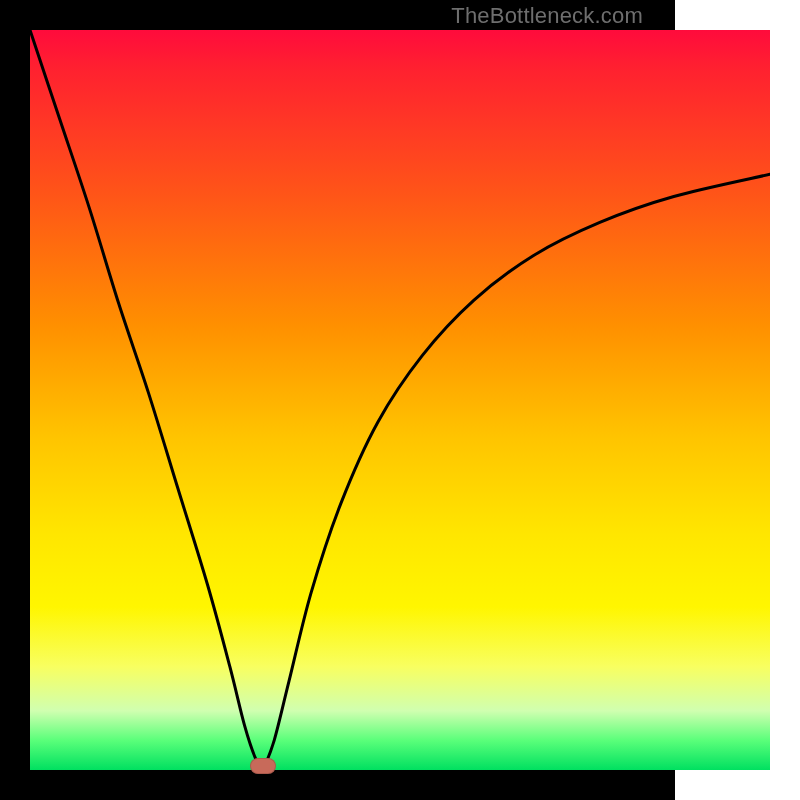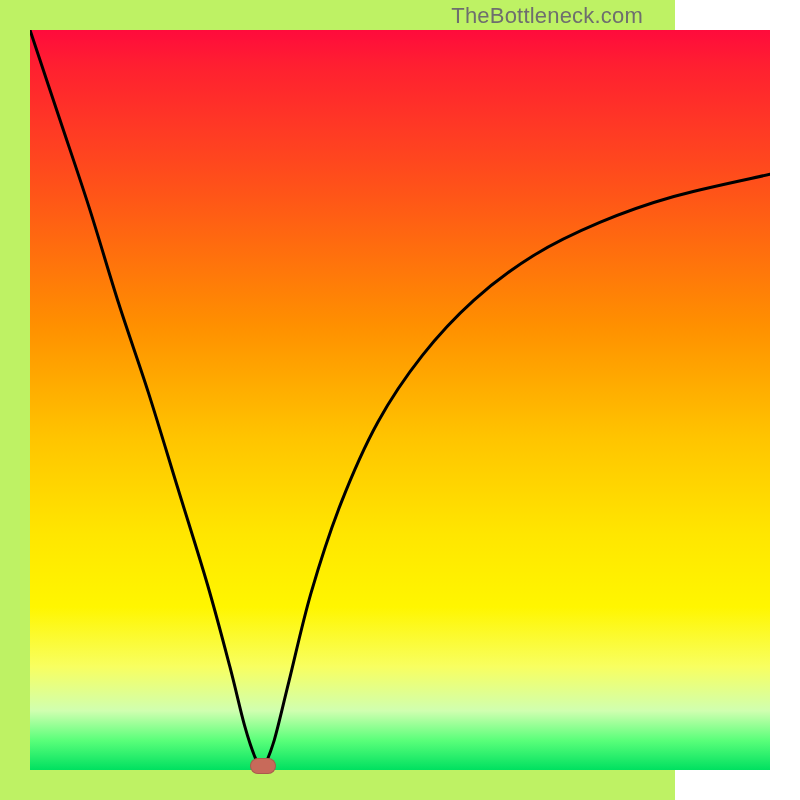--- a/index.html
+++ b/index.html
@@ -6,21 +6,21 @@
     margin: 0;
     padding: 0;
     width: 800px;
     height: 800px;
     overflow: hidden;
     font-family: Arial, Helvetica, sans-serif;
   }
   .frame {
     width: 675px;
     height: 800px;
-    background: #bef264;
+    background: #000000;
     position: relative;
   }
   .plot-area {
     position: absolute;
     left: 30px;
     top: 30px;
     width: 740px;
     height: 740px;
     background: linear-gradient(to bottom,
       #ff0b3c 0%,

